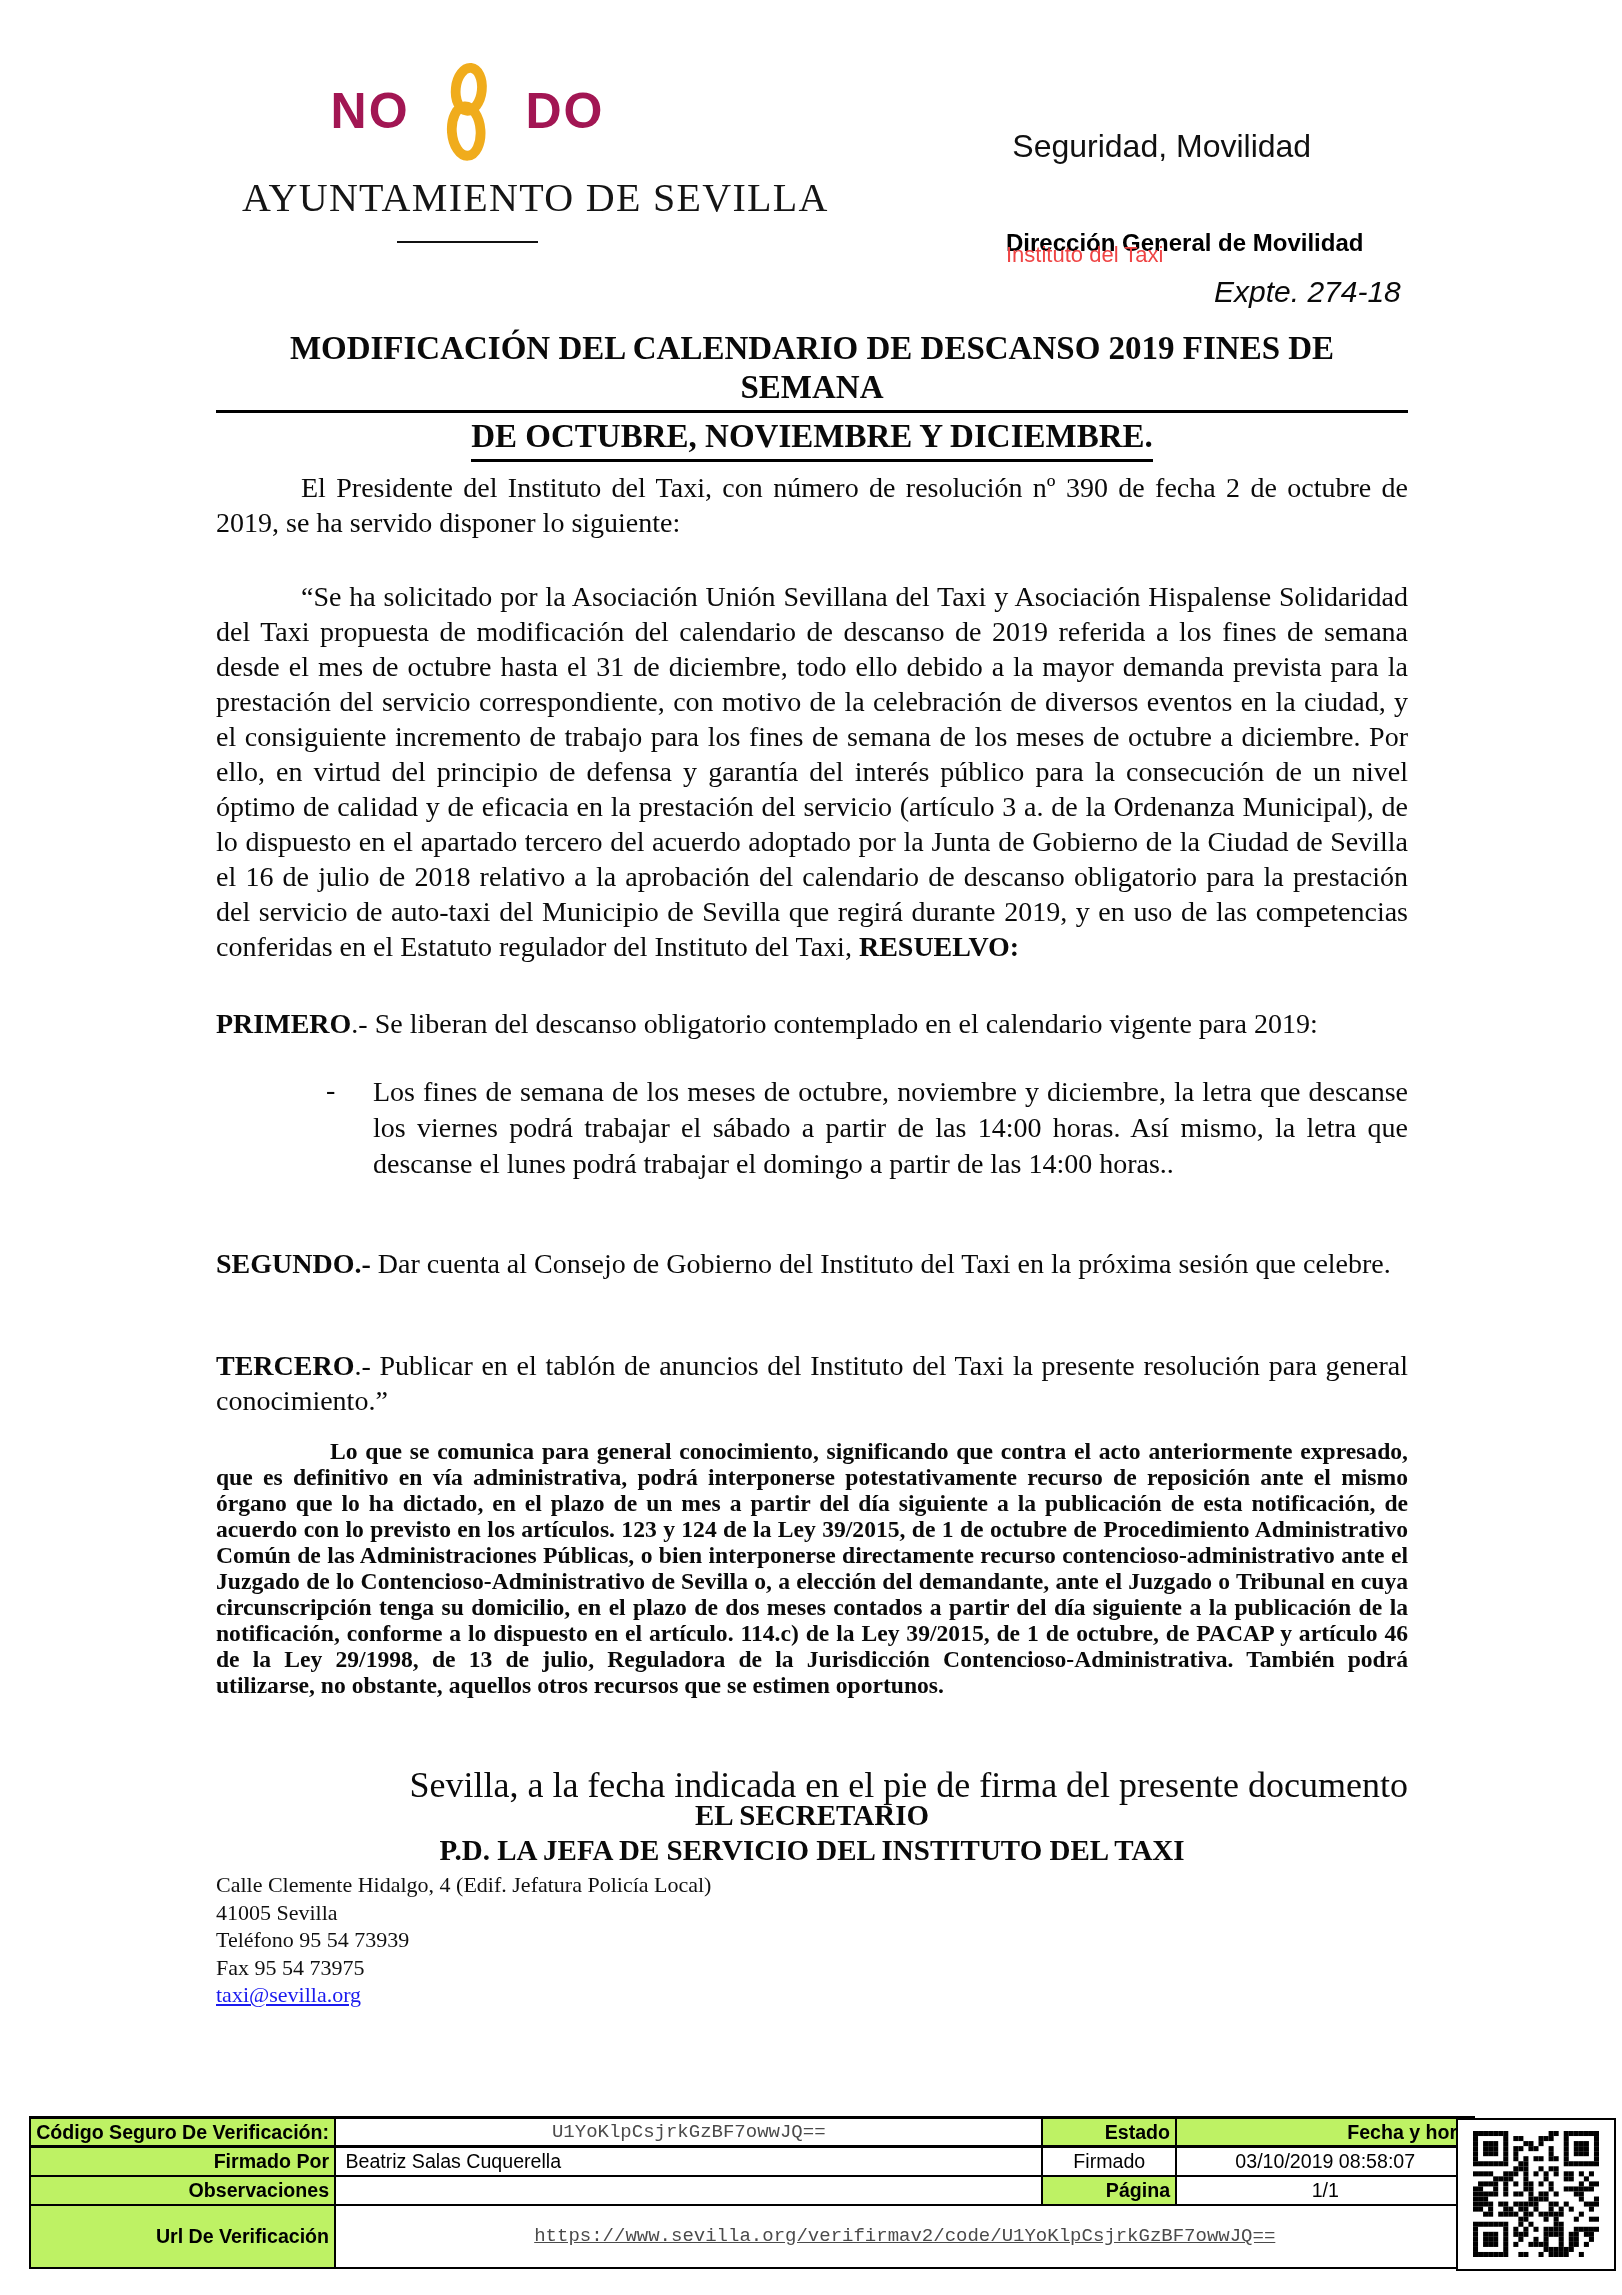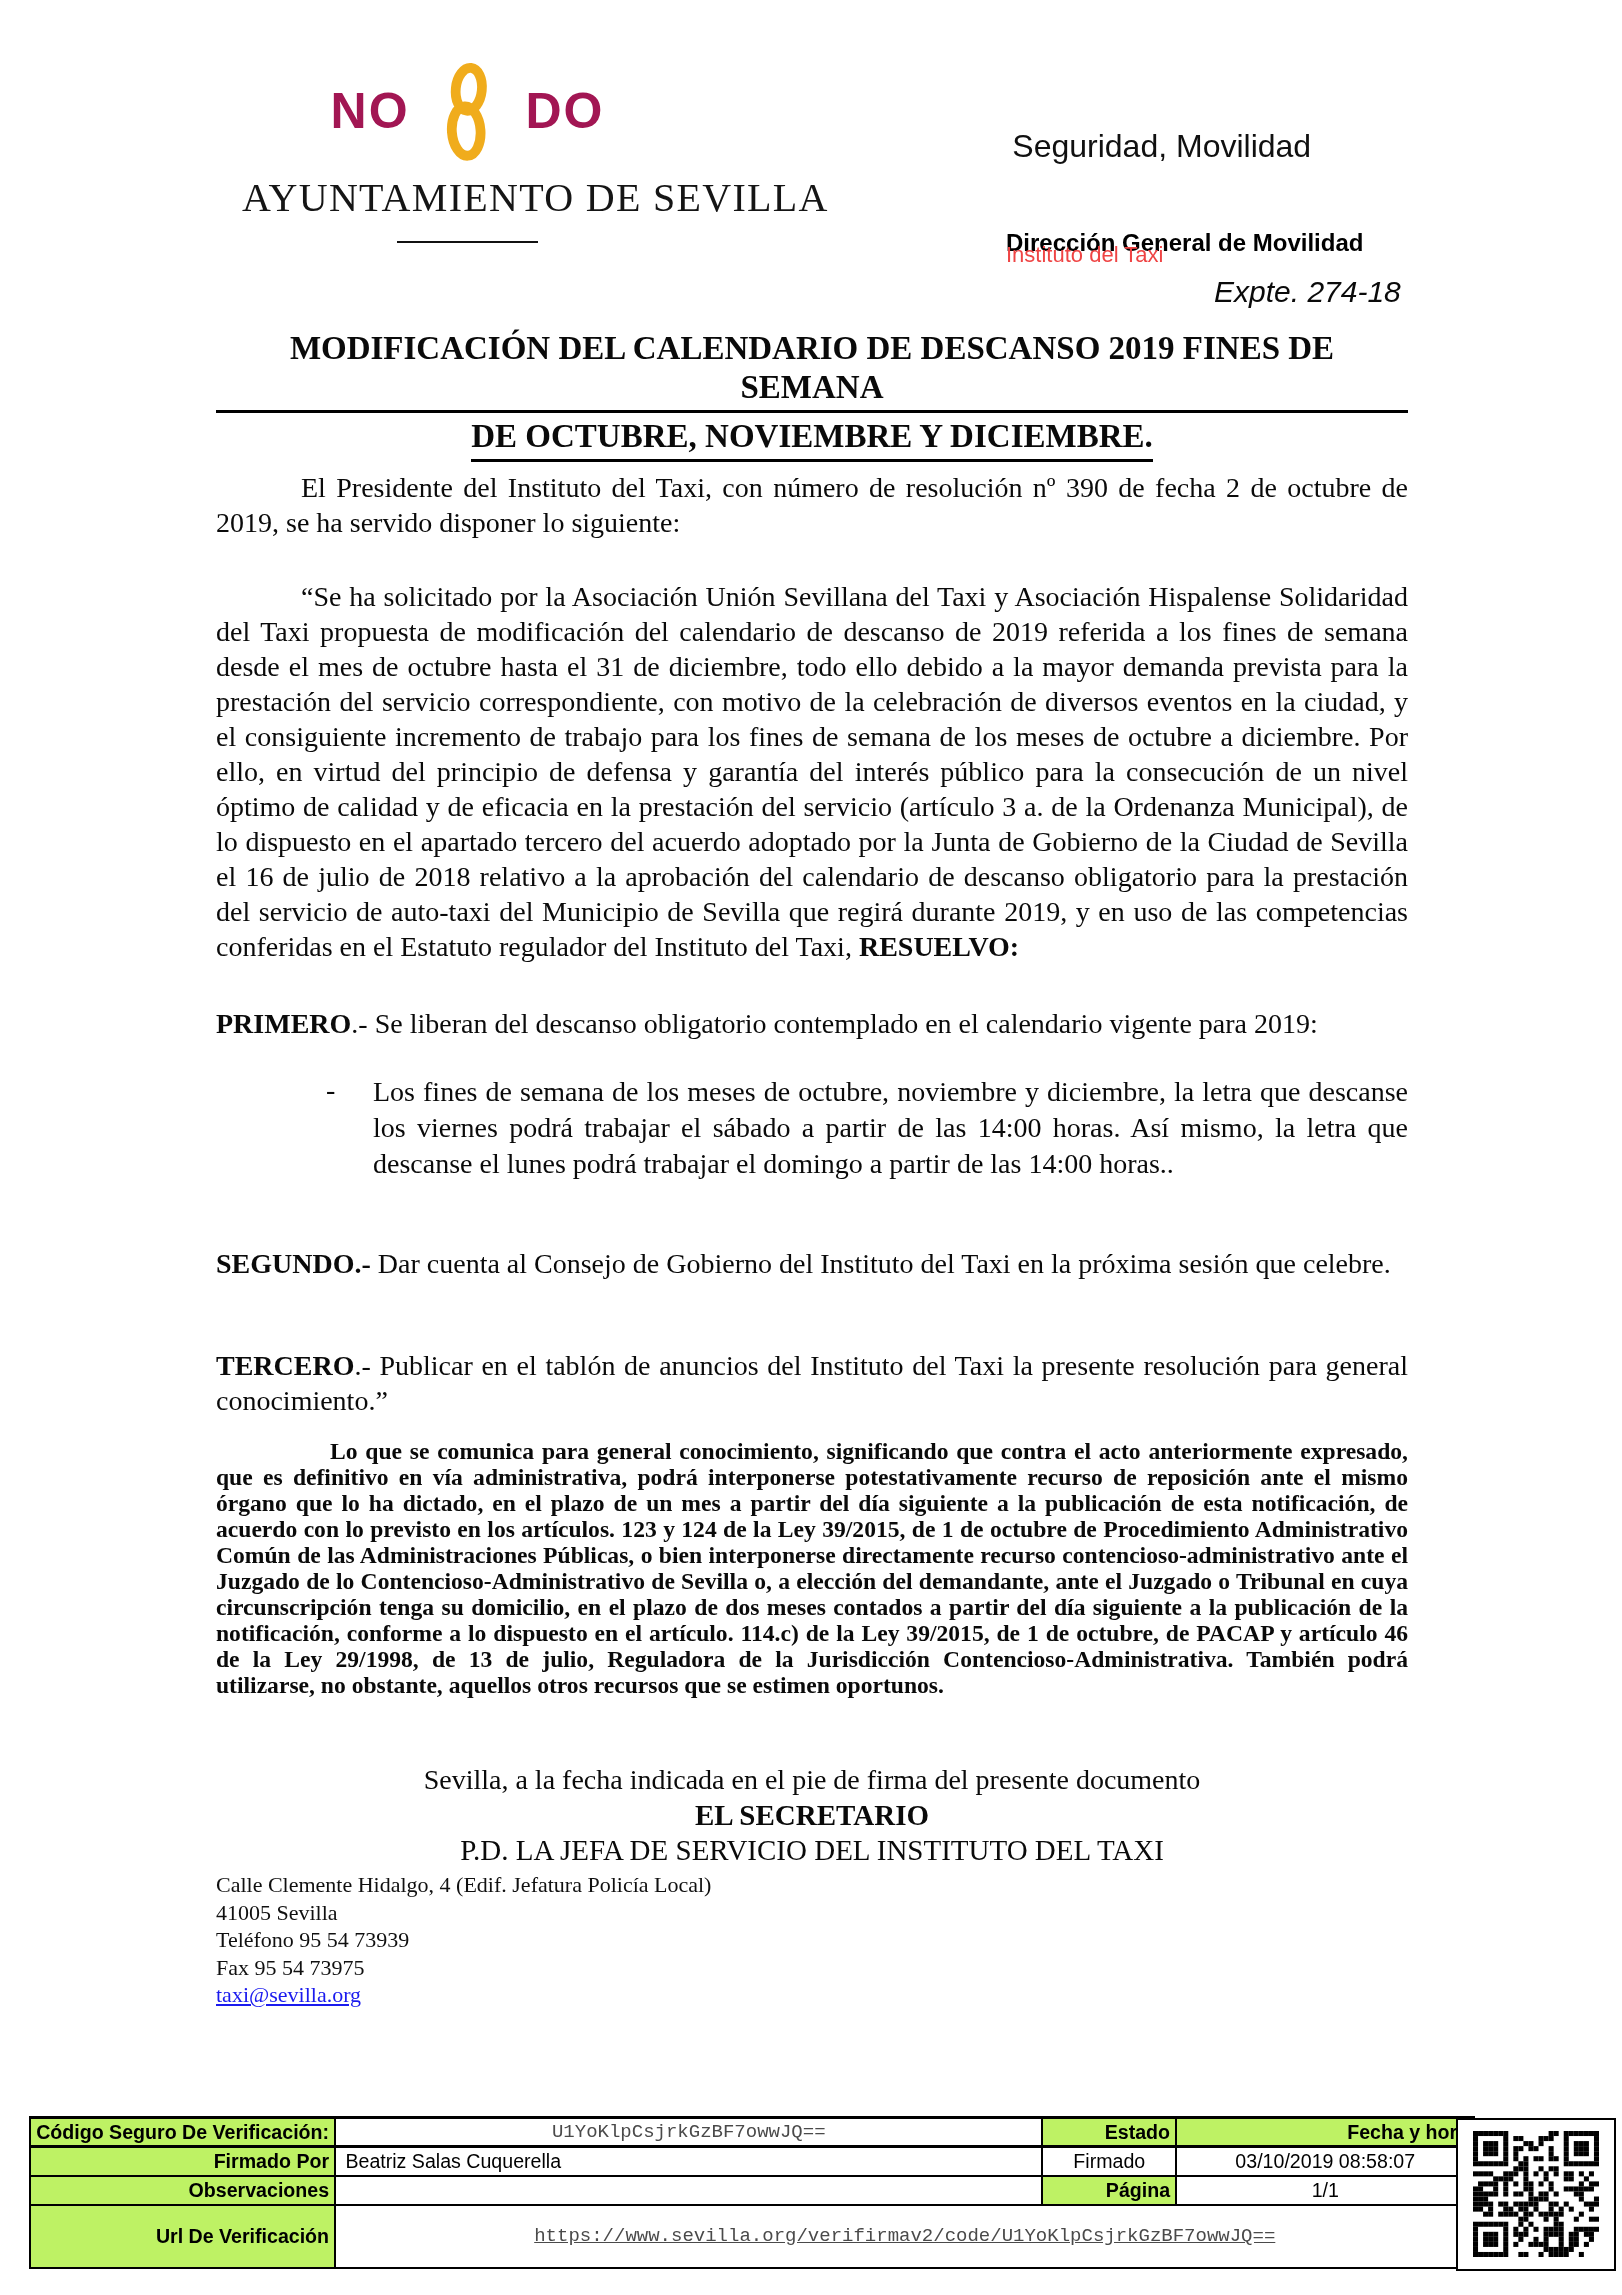--- a/index.html
+++ b/index.html
@@ -32,23 +32,23 @@
         font-size:28px;line-height:35px;}
   .p1{top:442px;text-indent:85px;}
   .p2{top:551px;text-indent:85px;}
   .primero{top:978px;}
   .bullet-item{position:absolute;left:373px;top:1074px;width:1035px;text-align:justify;
         font-size:28px;line-height:36px;}
   .bullet-dash{position:absolute;left:326px;top:1074px;font-size:28px;}
   .segundo{top:1218px;}
   .tercero{top:1320px;}
   .legal{top:1414px;font-weight:700;font-size:23.6px;line-height:26px;text-indent:114px;}
-  .place{position:absolute;left:216px;top:1764px;width:1192px;text-align:center;font-size:28px;}
+  .place{position:absolute;left:216px;top:1764px;width:1192px;text-align:right;font-size:36px;}
   .sig1{position:absolute;left:216px;top:1799px;width:1192px;text-align:center;font-weight:700;font-size:29px;}
-  .sig2{position:absolute;left:216px;top:1834px;width:1192px;text-align:center;font-weight:400;font-size:29px;}
+  .sig2{position:absolute;left:216px;top:1834px;width:1192px;text-align:center;font-weight:700;font-size:29px;}
   
   .contact{position:absolute;left:216px;top:1871px;font-size:22px;line-height:27.5px;color:#101010;}
   .contact a{color:#1a1aee;text-decoration:underline;text-align:center;}
   
   table.verif{position:absolute;left:29px;top:2116px;border-collapse:collapse;
       font-family:"Liberation Sans",sans-serif;font-size:19.6px;color:#000;table-layout:fixed;}
   table.verif td{border:2px solid #000;padding:0 5.2px;overflow:hidden;white-space:nowrap;}
   td.lab{background:#bef264;font-weight:700;text-align:right;}
   td.val{background:#fff;text-align:center;}
   td.val.left{text-align:left;padding-left:9.2px;}

